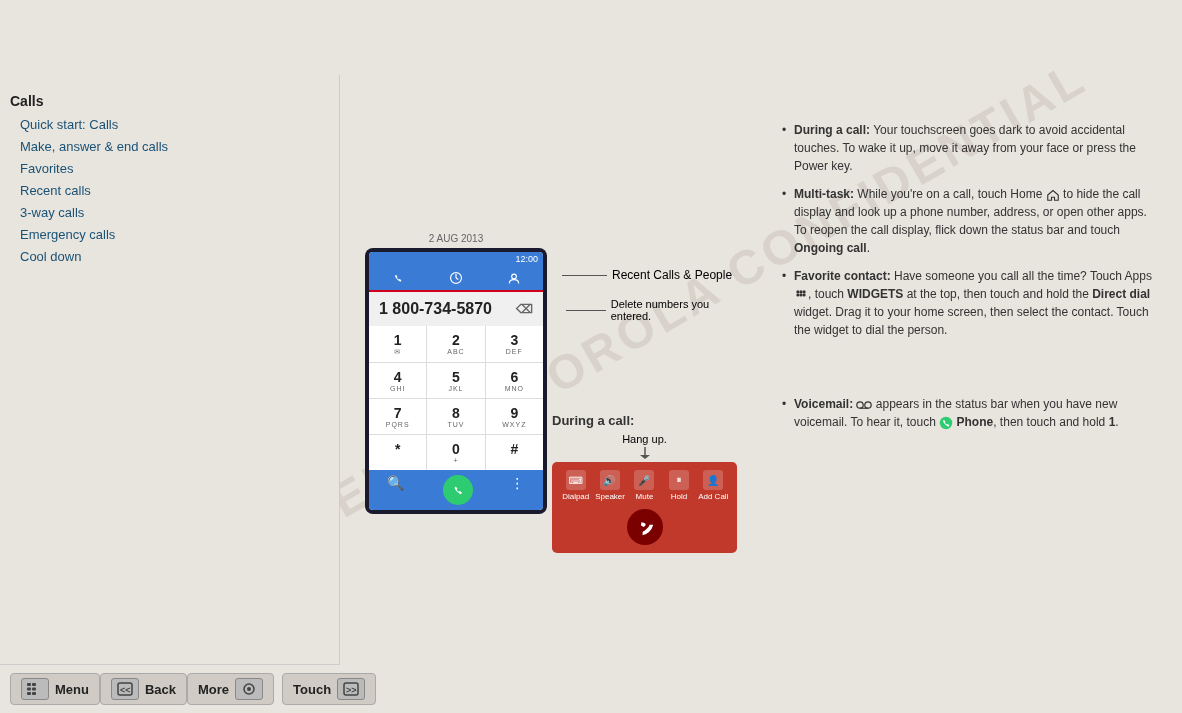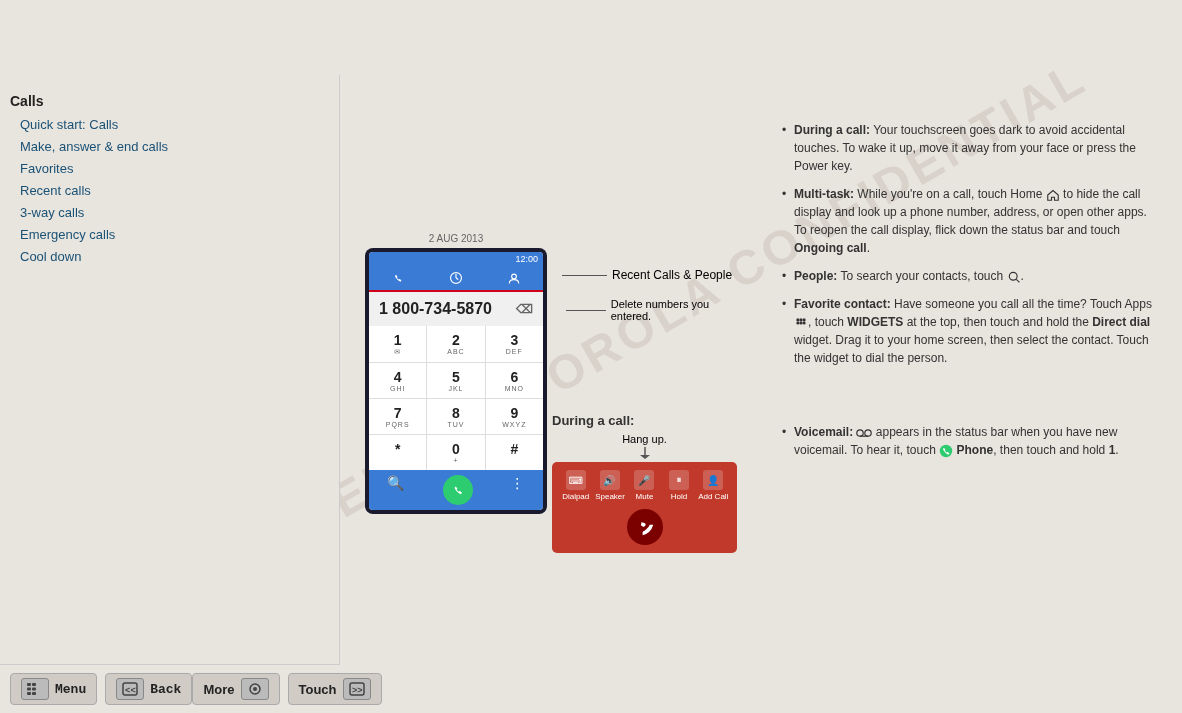--- a/index.html
+++ b/index.html
@@ -403,21 +403,21 @@
         <li class="nav-item">Quick start: Calls</li>
         <li class="nav-item">Make, answer &amp; end calls</li>
         <li class="nav-item">Favorites</li>
         <li class="nav-item">Recent calls</li>
         <li class="nav-item">3-way calls</li>
         <li class="nav-item">Emergency calls</li>
         <li class="nav-item">Cool down</li>
       </ul>
 
       <div class="bottom-bar">
-        <div style="display:flex; gap:8px;font-family:Liberation Mono, monospace;">
+        <div style="display:flex; ">
           <div class="bottom-btn">
             <div class="btn-icon">
               <svg width="16" height="14" viewBox="0 0 16 14">
                 <rect x="0" y="1" width="4" height="3" rx="1" fill="#444"></rect>
                 <rect x="5" y="1" width="4" height="3" rx="1" fill="#444"></rect>
                 <rect x="0" y="5.5" width="4" height="3" rx="1" fill="#444"></rect>
                 <rect x="5" y="5.5" width="4" height="3" rx="1" fill="#444"></rect>
                 <rect x="0" y="10" width="4" height="3" rx="1" fill="#444"></rect>
                 <rect x="5" y="10" width="4" height="3" rx="1" fill="#444"></rect>
               </svg>
@@ -625,28 +625,20 @@
           <span class="bold">During a call:</span>
           <span>Your touchscreen goes dark to avoid accidental touches. To wake it up, move it away from your face or press the Power key.</span>
         </li>
         <li>
           <span class="bold">Multi-task:</span>
           While you're on a call, touch Home
           <svg width="14" height="12" viewBox="0 0 18 16" style="vertical-align:middle;">
             <path d="M2 8 L9 2 L16 8 L16 15 L11 15 L11 11 L7 11 L7 15 L2 15 Z" fill="none" stroke="#333" stroke-width="1.5"></path>
           </svg>
           to hide the call display and look up a phone number, address, or open other apps. To reopen the call display, flick down the status bar and touch <strong>Ongoing call</strong>.
-        </li>
-        <li>
-          <span class="bold">People:</span>
-          To search your contacts, touch
-          <svg width="14" height="14" viewBox="0 0 18 18" style="vertical-align:middle;">
-            <circle cx="8" cy="8" r="5" fill="none" stroke="#333" stroke-width="1.5"></circle>
-            <line x1="12" y1="12" x2="16" y2="16" stroke="#333" stroke-width="1.5"></line>
-          </svg>.
         </li>
         <li>
           <span class="bold">Favorite contact:</span>
           Have someone you call all the time? Touch Apps
           <svg width="14" height="14" viewBox="0 0 18 18" style="vertical-align:middle;">
             <circle cx="5" cy="5" r="2" fill="#333"></circle>
             <circle cx="9" cy="5" r="2" fill="#333"></circle>
             <circle cx="13" cy="5" r="2" fill="#333"></circle>
             <circle cx="5" cy="9" r="2" fill="#333"></circle>
             <circle cx="9" cy="9" r="2" fill="#333"></circle>

